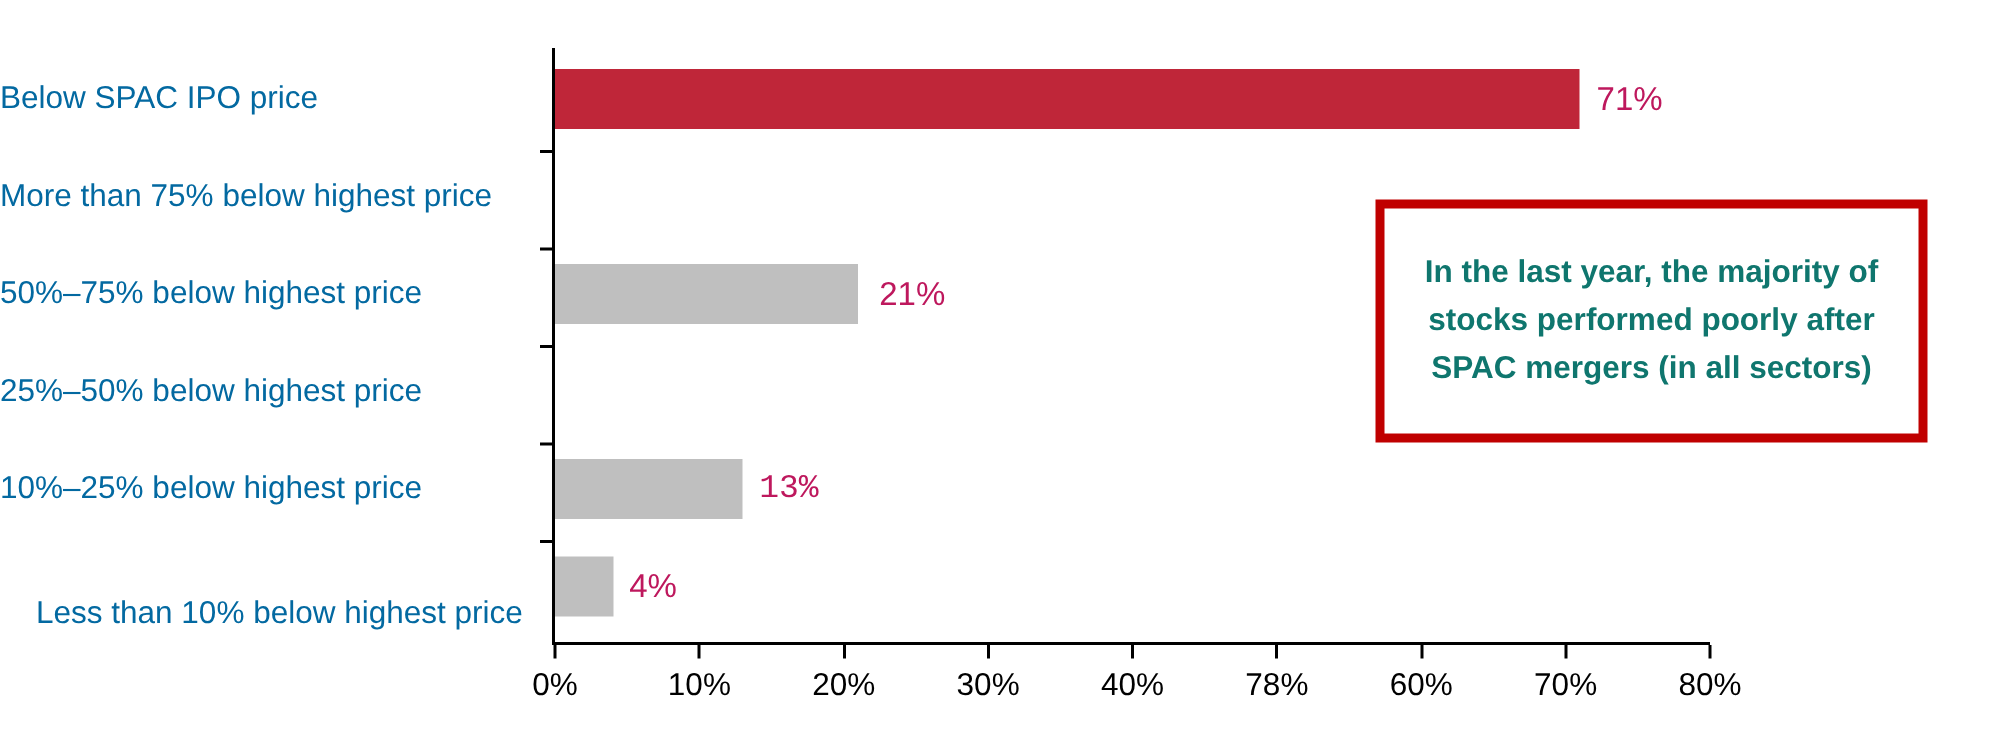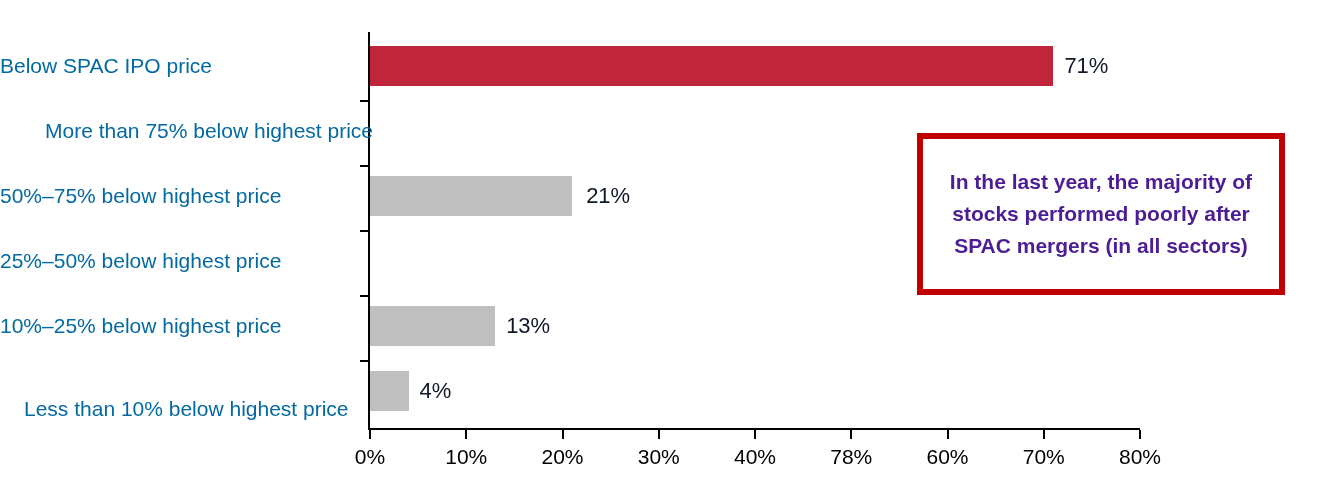--- a/index.html
+++ b/index.html
@@ -92,21 +92,21 @@
     top: 11px;
     height: 40px;
   }
   .bar-value {
     position: absolute;
     top: 11px;
     height: 40px;
     line-height: 40px;
     font-size: 22px;
     white-space: nowrap;
-    color: #0f172a;
+    color: #be185d;
     padding-left: 11px;
   }
   .cat-label-box {
     position: absolute;
     left: 0;
     width: 357px;
     white-space: nowrap;
     font-size: 21px;
     line-height: 28px;
     color: #0369a1;
@@ -124,36 +124,36 @@
     background: #ffffff;
     display: flex;
     align-items: center;
     justify-content: center;
   }
   #callout-text {
     font-size: 21px;
     line-height: 32px;
     font-weight: bold;
     text-align: center;
-    color: #4c1d95;
+    color: #0f766e;
     padding: 0 16px;
     white-space: pre-line;
   }
 </style>
 </head>
 <body>
 
 <div id="chart-root">
 
   <div class="y-axis-line"></div>
   <div class="x-axis-line"></div>
 
   <div id="category-labels">
       <div class="cat-label-box" style="top: 52px;">Below SPAC IPO price</div>
-      <div class="cat-label-box" style="top: 117px; padding-left: 45px;">More than 75% below highest price</div>
+      <div class="cat-label-box" style="top: 117px;">More than 75% below highest price</div>
       <div class="cat-label-box" style="top: 182px;">50%–75% below highest price</div>
       <div class="cat-label-box" style="top: 247px;">25%–50% below highest price</div>
       <div class="cat-label-box" style="top: 312px;">10%–25% below highest price</div>
       <div class="cat-label-box" style="top: 395px; margin-left: 24px;">Less than 10% below highest price</div>
     </div>
   <div id="y-ticks">
       <div class="y-tick" style="top: 100px;"></div>
       <div class="y-tick" style="top: 165px;"></div>
       <div class="y-tick" style="top: 230px;"></div>
       <div class="y-tick" style="top: 295px;"></div>
@@ -161,21 +161,21 @@
     </div>
   <div id="bars-layer" class="plot">
       <div class="bar-row" style="top: 0px; width: 770px;">
         <div class="bar" style="width: 683.375px; background: rgb(191, 38, 57);"></div>
         <div class="bar-value" style="left: 683.375px;">71%</div>
       </div>
       <div class="bar-row" style="top: 130px; width: 770px;">
         <div class="bar" style="width: 202.125px; background: rgb(191, 191, 191);"></div>
         <div class="bar-value" style="left: 202.125px; padding-left: 14px;">21%</div>
       </div>
-      <div class="bar-row" style="top: 260px; width: 770px;">
+      <div class="bar-row" style="top: 260px; width: 770px; font-family: Liberation Mono, monospace;">
         <div class="bar" style="width: 125.125px; background: rgb(191, 191, 191);"></div>
         <div class="bar-value" style="left: 125.125px;">13%</div>
       </div>
       <div class="bar-row" style="top: 325px; width: 770px;">
         <div class="bar" style="width: 38.5px; background: rgb(191, 191, 191);"></div>
         <div class="bar-value" style="left: 38.5px;">4%</div>
       </div>
     </div>
   <div id="x-ticks">
       <div class="x-tick" style="left: 369px;"></div>

